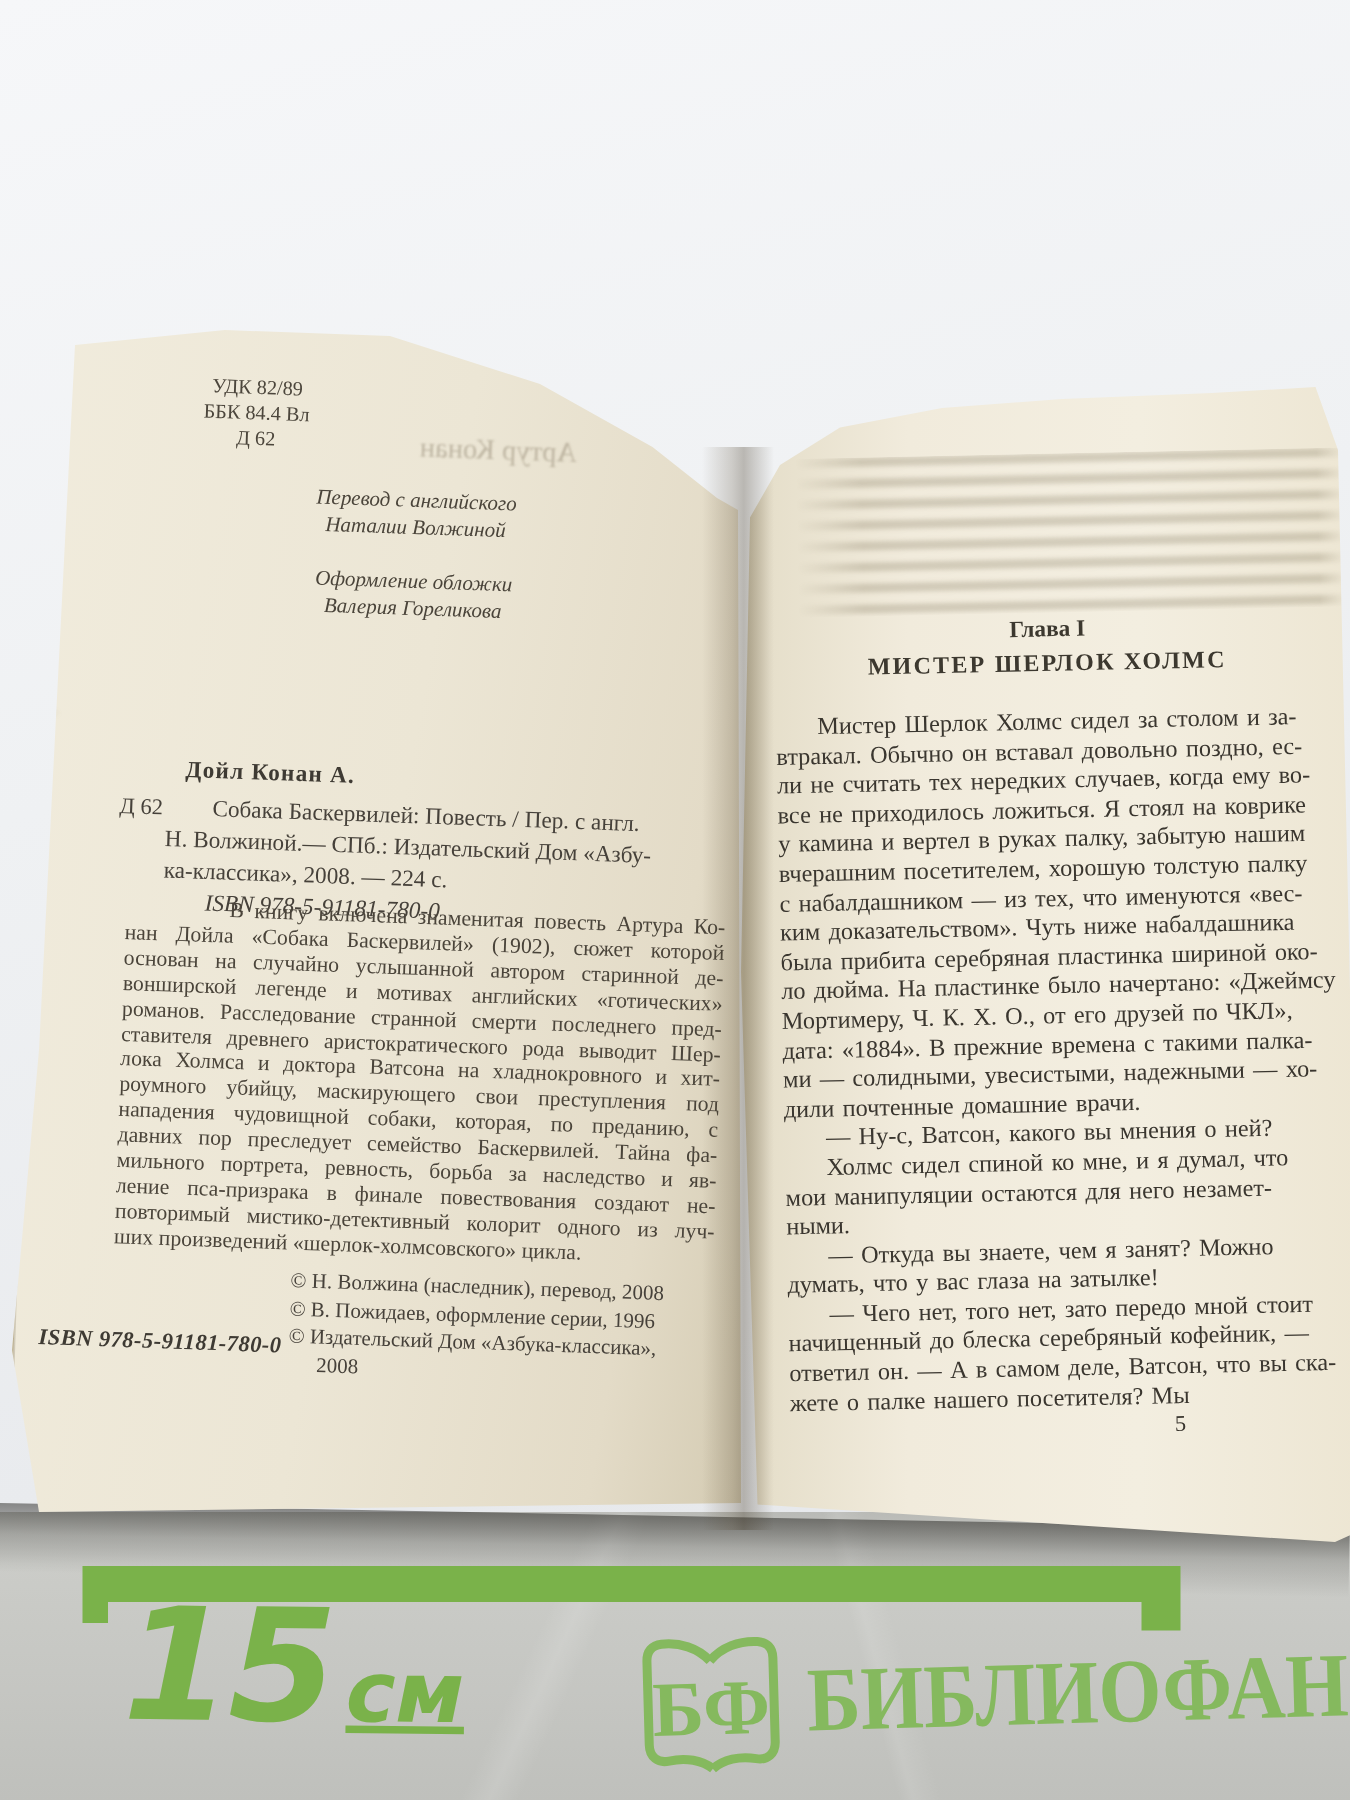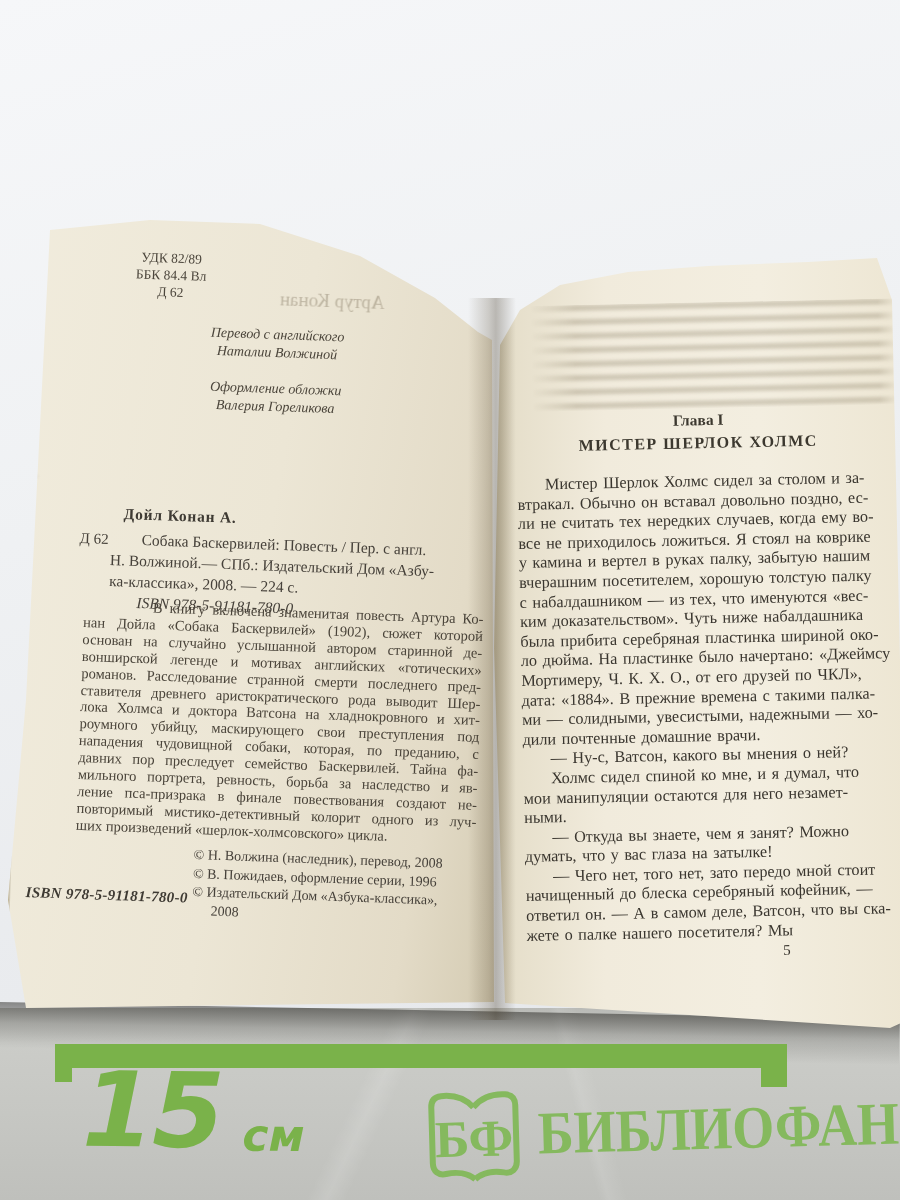--- a/index.html
+++ b/index.html
@@ -18,21 +18,21 @@
   .book-shadow{position:absolute;left:0;top:1002px;width:900px;height:46px;
     background:linear-gradient(to bottom,rgba(35,34,30,.5) 0%,rgba(35,34,30,.18) 45%,rgba(35,34,30,0) 100%);
     transform:rotate(1.1deg);transform-origin:left top;}
   .ruler-bar{position:absolute;left:55px;top:1044px;width:732px;height:24px;background:var(--ruler-green);}
   .ruler-bar::before{content:"";position:absolute;left:0;top:24px;width:17px;height:14px;background:inherit;}
   .ruler-bar::after{content:"";position:absolute;right:0;top:24px;width:26px;height:19px;background:inherit;}
   .ruler-label{position:absolute;left:82px;top:1062px;display:inline-flex;align-items:flex-end;
     color:var(--ruler-green);font-family:"DejaVu Sans","Liberation Sans",sans-serif;
     font-weight:bold;font-style:italic;transform:rotate(.6deg);}
   .ruler-label .num{font-size:104px;line-height:.95;letter-spacing:-2px;}
-  .ruler-label .unit{font-size:44px;line-height:1;margin-left:20px;padding-bottom:4px;letter-spacing:0;}
+  .ruler-label .unit{font-size:56px;line-height:1;margin-left:8px;padding-bottom:4px;letter-spacing:0;text-decoration:underline;}
   .logo{position:absolute;left:424px;top:1080px;display:flex;align-items:center;transform:rotate(-1.6deg);color:var(--logo-green);}
   .logo svg{display:block;}
   .brand-text{font-size:54px;font-weight:bold;letter-spacing:0px;margin-left:14px;
     transform:scaleY(1.12);transform-origin:center;font-family:"Liberation Serif",serif;}
   
   .page{position:absolute;overflow:hidden;}
   .page-left{left:4px;top:218px;width:500px;height:800px;
     background:linear-gradient(100deg,#f1ecdd 0%,#ece6d5 50%,#e3dbc7 82%,#d2c9b0 100%);
     clip-path:polygon(46px 12px,146px 2px,256px 6px,356px 38px,431px 80px,474px 114px,488px 122px,490px 784px,22px 790px,4px 682px,22px 482px);
   }

